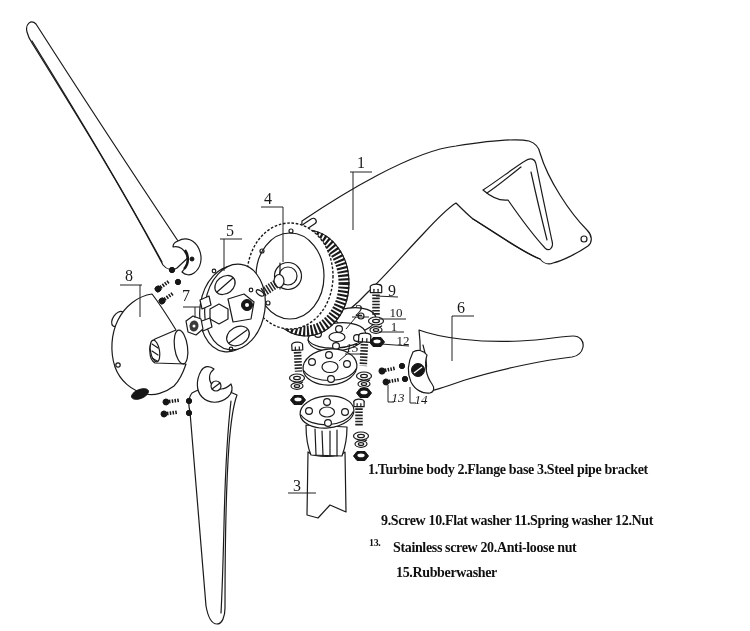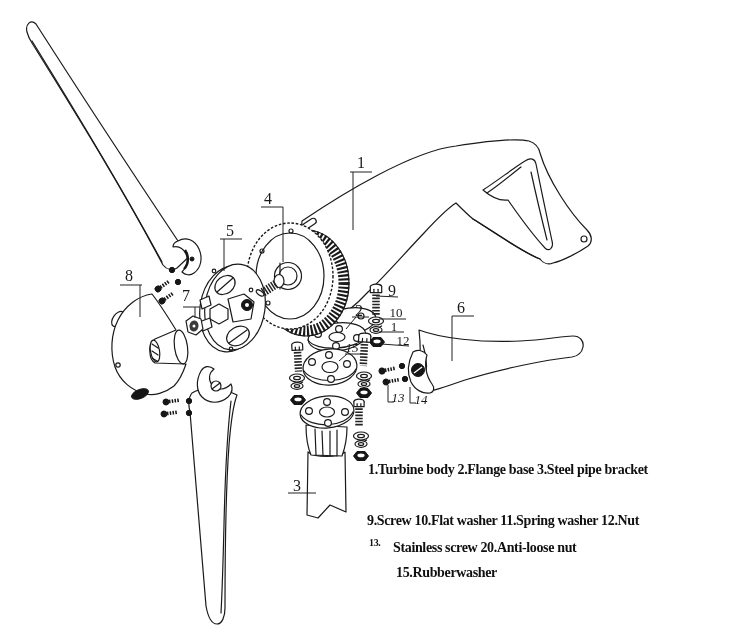--- a/index.html
+++ b/index.html
@@ -328,18 +328,18 @@
   <div class="callout" style="left:129px;top:276px">8</div>
   <div class="callout" style="left:392px;top:291px">9</div>
   <div class="callout mid" style="left:396px;top:312px">10</div>
   <div class="callout mid" style="left:394px;top:326px">1</div>
   <div class="callout mid" style="left:403px;top:340px">12</div>
   <div class="callout small" style="left:398px;top:397px">13</div>
   <div class="callout small" style="left:421px;top:399px">14</div>
   <div class="callout small" style="left:352px;top:347px">15</div>
 
   <div class="legend-line" style="left:368px;top:462px">1.Turbine body  2.Flange base 3.Steel pipe bracket</div>
-  <div class="legend-line" style="left:367px;top:513px">9.Screw  10.Flat washer  11.Spring washer  12.Nut</div>
+  <div class="legend-line" style="left:381px;top:513px">9.Screw  10.Flat washer  11.Spring washer  12.Nut</div>
   <div class="legend-line legend-prefix" style="left:369px;top:537px">13.</div>
   <div class="legend-line" style="left:393px;top:540px">Stainless screw 20.Anti-loose nut</div>
   <div class="legend-line" style="left:396px;top:565px">15.Rubberwasher</div>
 
 </div>
 
 </body></html>

